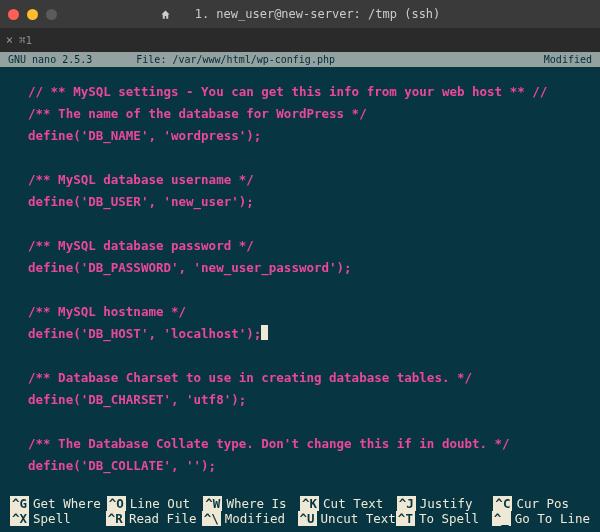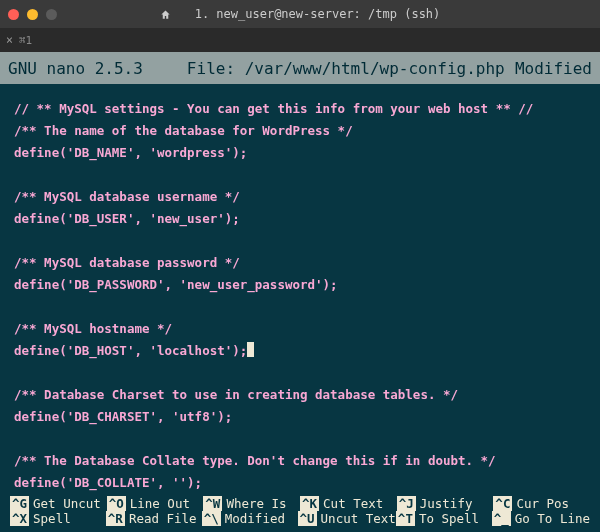--- a/index.html
+++ b/index.html
@@ -9,25 +9,25 @@
   .dot-close{background:#ff5f57}
   .dot-min{background:#febc2e}
   .dot-max{background:#5b5b5b}
   .title-center{position:absolute;left:0;right:0;text-align:center;font-size:12px;color:#ccc;display:flex;align-items:center;justify-content:center;gap:24px}
   .home-icon svg{width:11px;height:11px;fill:#ccc;display:block}
   .tabbar{height:24px;background:#2a2a2a;display:flex;align-items:center;padding:0 6px;color:#999;font-size:11.5px;gap:6px}
   .tab{display:flex;align-items:center;gap:6px}
   .tab-close{color:#999}
   .shortcut{color:#888;font-size:11px}
   .term{background:#073642;height:480px;position:relative}
-  .statusbar{background:#93a1a1;color:#002b36;height:32px;display:flex;align-items:center;padding:0 8px;font-size:16px}
+  .statusbar{background:#93a1a1;color:#002b36;height:15px;display:flex;align-items:center;padding:0 8px;font-size:10px}
   .status-left{white-space:pre}
   .status-file{flex:0 0 auto;margin-left:44px;white-space:pre}
   .status-right{margin-left:auto;white-space:pre}
-  .editor{padding:14px 14px 0 14px;color:#f9a8d4;line-height:22px;white-space:pre;font-weight:600}
+  .editor{padding:14px 14px 0 28px;color:#ec4899;line-height:22px;white-space:pre;font-weight:600}
   .cursor{display:inline-block;width:7px;height:15px;background:#eee8d5;vertical-align:-2px}
   .shortcuts{position:absolute;bottom:0;left:0;right:0;padding:0 10px 6px 10px;color:#eee8d5;font-size:12.5px}
   .sc-row{display:flex}
   .sc-cell{flex:1;display:flex;align-items:center;gap:4px;white-space:nowrap}
   .sc-key{background:#eee8d5;color:#073642;padding:0 2px;font-weight:600}
 </style>
 </head>
 <body>
 
 <div class="titlebar">
@@ -59,21 +59,21 @@
     <span class="status-file">File: /var/www/html/wp-config.php</span>
     <span class="status-right">Modified</span>
   </div>
 
   <div class="editor" id="editor"><div>// ** MySQL settings - You can get this info from your web host ** //</div><div>/** The name of the database for WordPress */</div><div>define('DB_NAME', 'wordpress');</div><div>&nbsp;</div><div>/** MySQL database username */</div><div>define('DB_USER', 'new_user');</div><div>&nbsp;</div><div>/** MySQL database password */</div><div>define('DB_PASSWORD', 'new_user_password');</div><div>&nbsp;</div><div>/** MySQL hostname */</div><div>define('DB_HOST', 'localhost');<span class="cursor"></span></div><div>&nbsp;</div><div>/** Database Charset to use in creating database tables. */</div><div>define('DB_CHARSET', 'utf8');</div><div>&nbsp;</div><div>/** The Database Collate type. Don't change this if in doubt. */</div><div>define('DB_COLLATE', '');</div></div>
 
   <div class="shortcuts">
     <div class="sc-row" id="sc-row1">
         <div class="sc-cell">
           <span class="sc-key">^G</span>
-          <span>Get Uncut</span>
+          <span>Get Where</span>
         </div>
         <div class="sc-cell">
           <span class="sc-key">^O</span>
           <span>Line Out</span>
         </div>
         <div class="sc-cell">
           <span class="sc-key">^W</span>
           <span>Where Is</span>
         </div>
         <div class="sc-cell">

